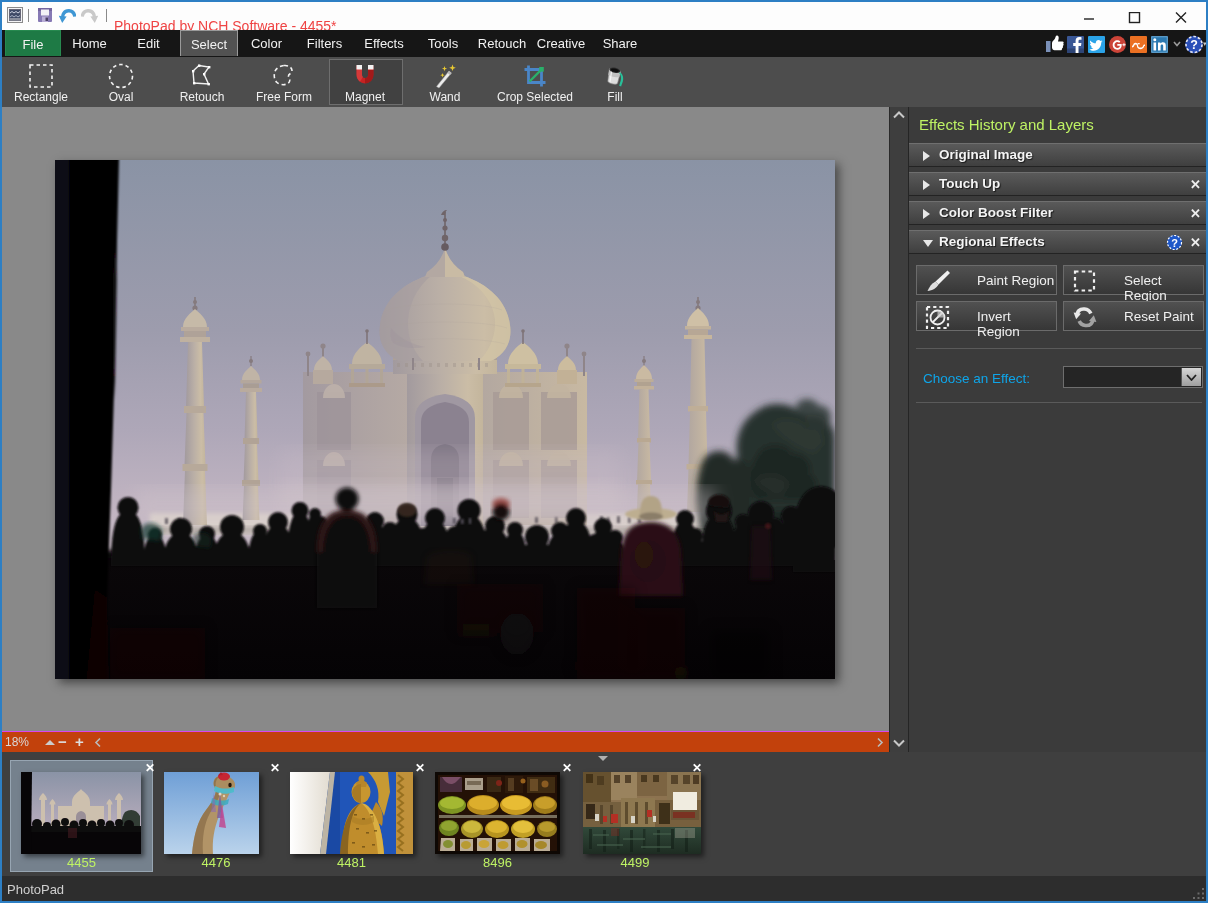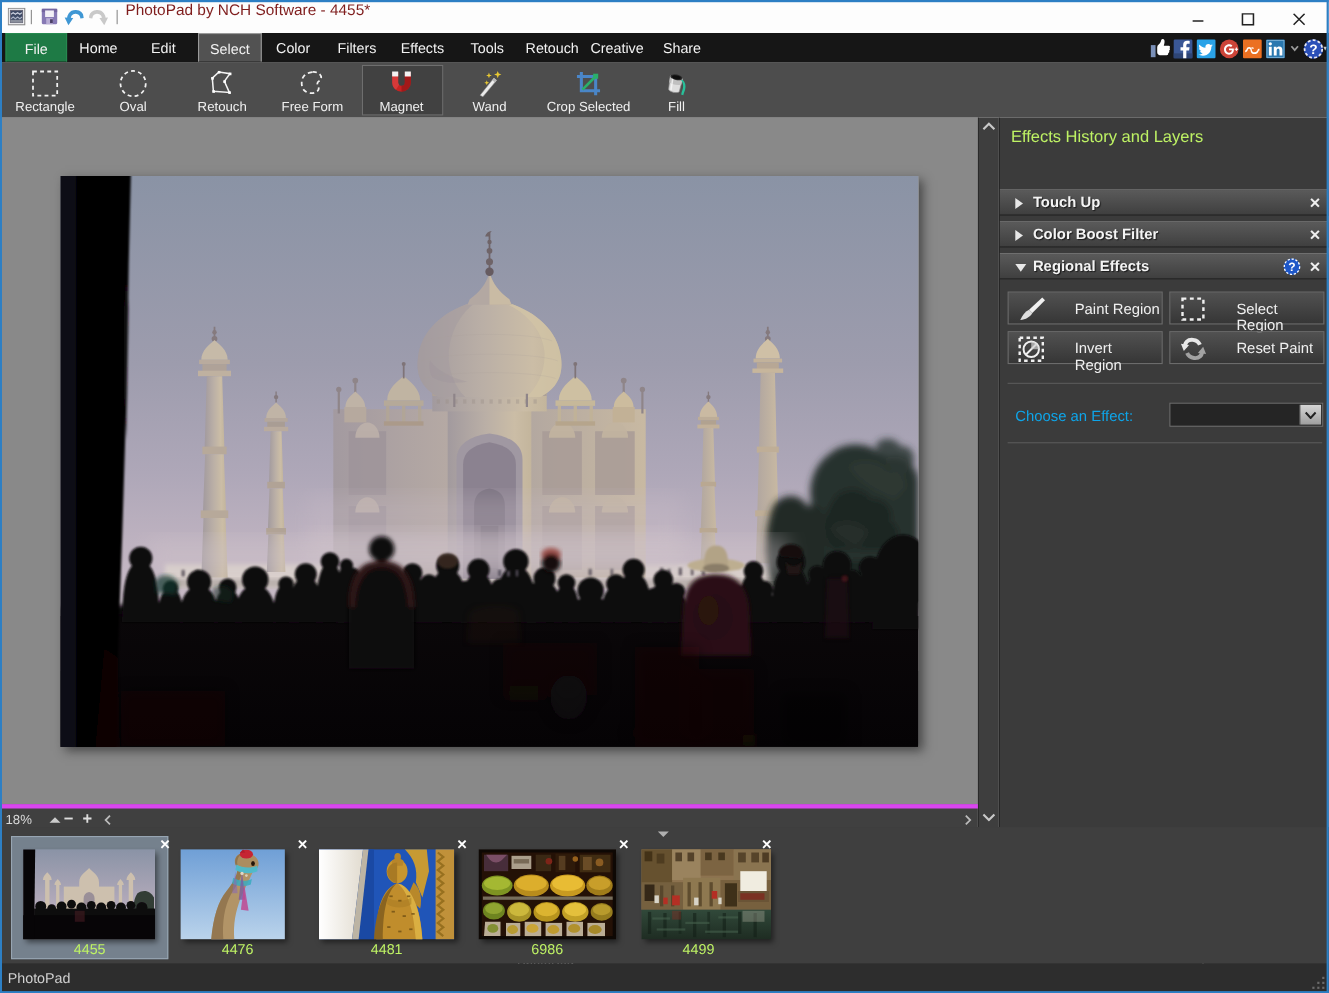--- a/index.html
+++ b/index.html
@@ -1,41 +1,41 @@
 <!DOCTYPE html>
 <html><head>
 <meta charset="utf-8">
 <style>
 html,body{margin:0;padding:0;}
 body{width:1208px;height:903px;position:relative;overflow:hidden;background:#fff;
      font-family:"Liberation Sans",sans-serif;-webkit-font-smoothing:antialiased;}
 .abs{position:absolute;}
 
 #titlebar{left:0;top:0;width:1208px;height:30px;background:#fdfdfd;border-top:2px solid #2d7fc4;box-sizing:border-box;}
-#titletxt{left:114px;top:1px;font-size:14px;color:#7f1d1d;}
+#titletxt{left:114px;top:18px;font-size:14px;color:#ef4444;}
 .tsep{width:1px;height:13px;background:#8a8a8a;top:9px;}
 
 #menubar{left:0;top:30px;width:1208px;height:27px;background:#161616;}
 .mtab{position:absolute;top:0;height:26px;line-height:27px;text-align:center;font-size:13px;color:#f2f2f2;}
 #tabFile{left:5px;width:56px;background:#1e7a45;border:1px solid #27894f;border-bottom:none;box-sizing:border-box;}
 #tabSelect{left:180px;width:58px;background:#525252;border:1px solid #9a9a9a;border-bottom:none;box-sizing:border-box;}
 
 #toolbar{left:0;top:57px;width:1208px;height:50px;background:#4d4d4d;}
 .tool{position:absolute;top:0;height:50px;text-align:center;}
 .tool .lbl{position:absolute;left:50%;transform:translateX(-50%);top:33px;font-size:12px;color:#f0f0f0;white-space:nowrap;}
 .tool svg{position:absolute;left:50%;transform:translateX(-50%);top:6px;}
 #magbox{position:absolute;left:329px;top:2px;width:74px;height:46px;background:#414141;border:1px solid #6e6e6e;box-sizing:border-box;}
 .tsepline{position:absolute;top:63px;width:1px;height:38px;background:#6a6a6a;}
 
 #canvas{left:0;top:107px;width:889px;height:624px;background:#898989;}
 #photo{left:55px;top:160px;width:780px;height:519px;box-shadow:4px 4px 9px rgba(20,20,20,.55);}
 
 #vscroll{left:889px;top:107px;width:19px;height:645px;background:#3e3e3e;border-left:1px solid #2a2a2a;box-sizing:border-box;}
 
-#zoombar{left:0;top:731px;width:889px;height:21px;background:#404040;border-top:4px solid #d946ef;box-sizing:border-box;color:#d8d8d8;}
+#zoombar{left:0;top:731px;width:889px;height:21px;background:#c2410c;border-top:1px solid #d946ef;box-sizing:border-box;color:#d8d8d8;}
 
 #panel{left:908px;top:107px;width:300px;height:645px;background:#3b3b3b;border-left:1px solid #252525;box-sizing:border-box;}
 #paneltitle{left:10px;top:9px;font-size:15px;color:#bef264;}
 .band{left:0px;width:300px;height:24px;background:linear-gradient(#5a5a5a,#3f3f3f);border-top:1px solid #6f6f6f;border-bottom:1px solid #232323;box-sizing:border-box;}
 .band .bt{position:absolute;left:30px;top:3px;font-size:13.5px;font-weight:bold;color:#f4f4f4;text-shadow:1px 1px 1px #1a1a1a;}
 .band .arr{position:absolute;left:14px;top:7px;width:0;height:0;}
 .arr-r{border-left:7px solid #e8e8e8;border-top:5px solid transparent;border-bottom:5px solid transparent;}
 .arr-d{border-top:7px solid #e8e8e8;border-left:5px solid transparent;border-right:5px solid transparent;top:9px!important;}
 .bx{position:absolute;right:8px;top:4px;font-size:13px;font-weight:bold;color:#efefef;}
 .pbtn{width:141px;height:30px;background:linear-gradient(#515151,#363636);border:1px solid #6b6b6b;box-sizing:border-box;color:#f0f0f0;font-size:13.5px;}
@@ -612,20 +612,24 @@
   <svg class="abs" style="left:94px;top:5px" width="8" height="11" viewBox="0 0 8 11">
       <path d="M6 1.5 L2 5.5 L6 9.5" stroke="#bbb" stroke-width="1.6" fill="none"></path>
     </svg>
   <svg class="abs" style="left:876px;top:5px" width="8" height="11" viewBox="0 0 8 11">
       <path d="M2 1.5 L6 5.5 L2 9.5" stroke="#bbb" stroke-width="1.6" fill="none"></path>
     </svg>
 </div>
 
 <div class="abs" id="panel">
   <div class="abs" id="paneltitle">Effects History and Layers</div>
+  <div class="abs band" style="top:36px">
+      <span class="arr arr-r"></span>
+      <span class="bt">Original Image</span>
+    </div>
   <div class="abs band" style="top:65px">
       <span class="arr arr-r"></span>
       <span class="bt">Touch Up</span>
       <span class="bx">✕</span>
     </div>
   <div class="abs band" style="top:94px">
       <span class="arr arr-r"></span>
       <span class="bt">Color Boost Filter</span>
       <span class="bx">✕</span>
     </div>
@@ -918,21 +922,21 @@
 </g>
 </svg></div>
   <div class="abs tx" style="left:145px">✕</div>
   <div class="abs tx" style="left:270px">✕</div>
   <div class="abs tx" style="left:415px">✕</div>
   <div class="abs tx" style="left:562px">✕</div>
   <div class="abs tx" style="left:692px">✕</div>
   <div class="abs tnum" style="left:10px;width:143px;text-align:center">4455</div>
   <div class="abs tnum" style="left:164px;width:104px;text-align:center">4476</div>
   <div class="abs tnum" style="left:290px;width:123px;text-align:center">4481</div>
-  <div class="abs tnum" style="left:435px;width:125px;text-align:center">6986</div>
+  <div class="abs tnum" style="left:435px;width:125px;text-align:center">8496</div>
   <div class="abs tnum" style="left:576px;width:118px;text-align:center">4499</div>
 </div>
 <div class="abs" id="statusbar">
     <span style="position:absolute;left:7px;top:6px">PhotoPad</span>
 <svg style="position:absolute;right:3px;bottom:3px" width="13" height="13" viewBox="0 0 13 13">
 <g fill="#6a6a6a">
         <rect x="10" y="1" width="2" height="2"></rect>
         <rect x="10" y="5.5" width="2" height="2"></rect>
         <rect x="10" y="10" width="2" height="2"></rect>
         <rect x="5.5" y="5.5" width="2" height="2"></rect>

